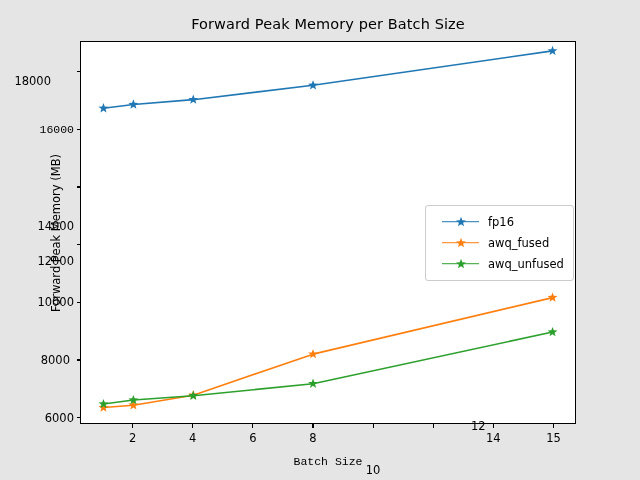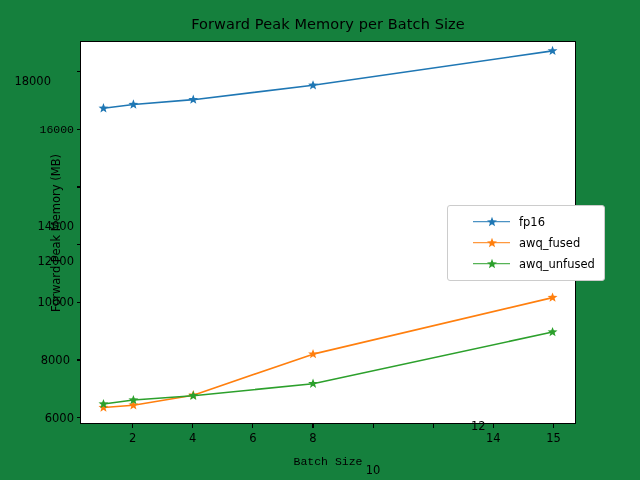--- a/index.html
+++ b/index.html
@@ -1,21 +1,21 @@
 <!DOCTYPE html>
 <html><head>
 <meta charset="utf-8">
 <style>
   html,body{margin:0;padding:0;}
   body{
     width:640px;height:480px;background:#ffffff;
     font-family:"DejaVu Sans","Liberation Sans",sans-serif;
     overflow:hidden;
   }
-  #figure{position:relative;width:640px;height:480px;background:#15803d;}
+  #figure{position:relative;width:640px;height:480px;background:#e5e5e5;}
 
   
   #plot-area{
     position:absolute;
     left:80px; top:41px;
     width:496px; height:383px;
     border:1.1px solid #000000;
     box-sizing:border-box;
     background:#ffffff;
   }
@@ -56,25 +56,25 @@
   .ytick-mark{position:absolute;width:3.5px;height:1.1px;background:#000;}
   .xtick-label{
     position:absolute;font-size:11.5px;color:#000;text-align:center;
     transform:translateX(-50%);white-space:nowrap;
   }
   .xtick-mark{position:absolute;width:1.1px;height:3.5px;background:#000;}
 
   
   #legend{
     position:absolute;
-    left:447px; top:205px;
+    left:425px; top:205px;
     background:#ffffff;
     border:0.8px solid #cccccc;
     border-radius:3px;
-    padding:5px 9px 6px 25px;
+    padding:5px 9px 6px 16px;
     box-shadow:none;
   }
   .legend-row{display:flex;align-items:center;height:21px;}
   .legend-swatch{
     position:relative;width:37px;height:12px;margin-right:9px;flex:0 0 auto;
   }
   .legend-swatch .lline{
     position:absolute;left:0;top:50%;width:37px;height:1.6px;
     transform:translateY(-50%);
   }

